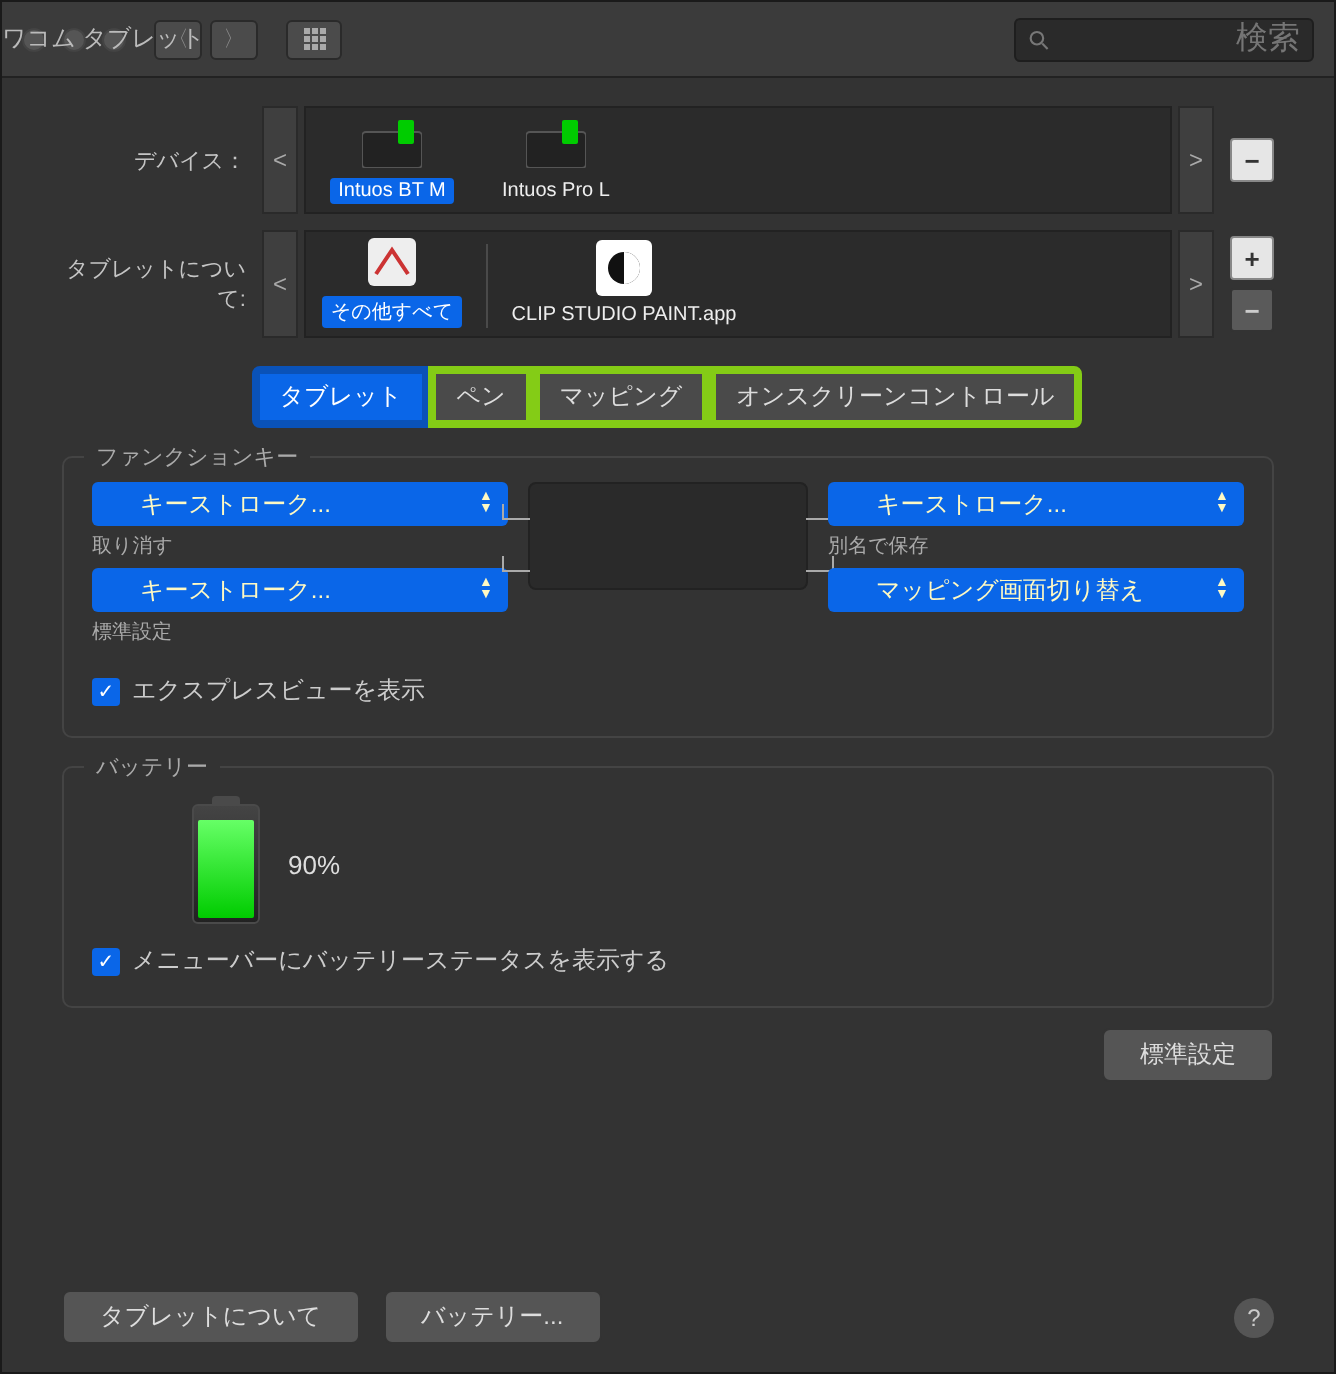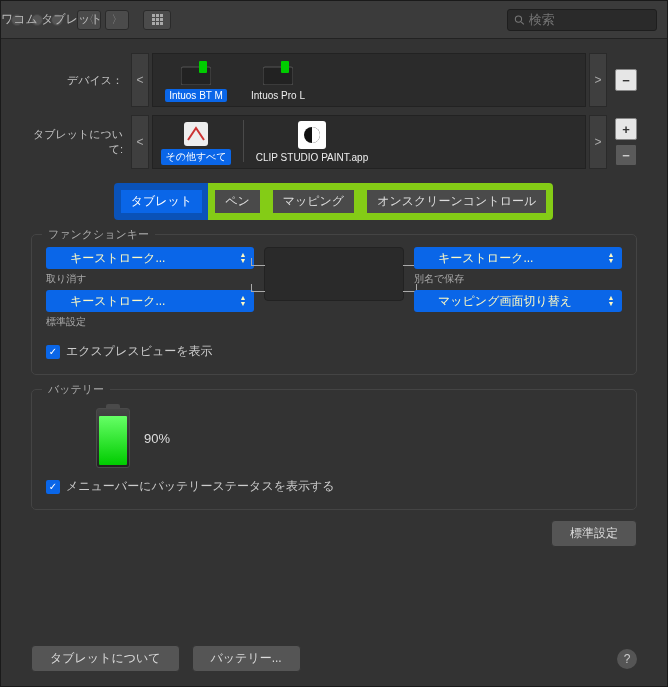--- a/index.html
+++ b/index.html
@@ -8,39 +8,39 @@
   .titlebar { height: 38px; background: #3b3b3b; border-bottom: 1px solid #222; display: flex; align-items: center; padding: 0 10px; position: relative; }
   .traffic { display: flex; gap: 8px; }
   .dot { width: 12px; height: 12px; border-radius: 50%; background: #555; border: 1px solid #444; }
   .navbtns { display: flex; gap: 4px; margin-left: 14px; }
   .navbtn { width: 24px; height: 20px; background: #4b4b4b; border: 1px solid #2a2a2a; border-radius: 3px; display: flex; align-items: center; justify-content: center; color: #888; font-size: 11px; cursor: pointer; }
   .gridbtn { width: 28px; height: 20px; background: #4b4b4b; border: 1px solid #2a2a2a; border-radius: 3px; margin-left: 14px; display: grid; grid-template-columns: repeat(3,3px); grid-template-rows: repeat(3,3px); gap: 1px; place-content: center; cursor: pointer; }
   .gridbtn span { background: #aaa; width: 3px; height: 3px; }
   .title { position: absolute; left: 0; right: 0; text-align: left; color: #bbb; font-size: 12px; pointer-events: none; }
   .searchbar { margin-left: auto; display: flex; align-items: center; background: #2a2a2a; border: 1px solid #1e1e1e; border-radius: 3px; height: 22px; width: 150px; padding: 0 6px; color: #777; }
   .searchbar svg { margin-right: 4px; }
-  .searchbar input { background: transparent; border: none; color: #ccc; font-size: 13px; outline: none; width: 100%; }
+  .searchbar input { background: transparent; border: none; color: #ccc; font-size: 16px; outline: none; width: 100%; text-align: right; }
   .content { flex: 1; padding: 14px 30px 10px 30px; overflow: hidden; position: relative; }
 
   .row { display: flex; align-items: center; margin-bottom: 8px; }
   .row-label { width: 100px; text-align: right; color: #c5c5c5; font-size: 11px; padding-right: 8px; }
   .scroll-arrow { width: 18px; height: 54px; background: #3f3f3f; border: 1px solid #2a2a2a; display: flex; align-items: center; justify-content: center; color: #aaa; font-size: 12px; cursor: pointer; }
-  .strip { flex: 1; height: 54px; background: #2b2b2b; border: 1px solid #222; margin: 0 3px; display: flex; padding: 4px; gap: 4px; }
+  .strip { flex: 1; height: 54px; background: #2b2b2b; border: 1px solid #222; margin: 0 3px; display: flex; align-items: flex-end; padding: 4px; gap: 4px; }
   .side-btns { display: flex; flex-direction: column; gap: 4px; margin-left: 8px; }
   .sqbtn { width: 22px; height: 22px; background: #e6e6e6; color: #333; border: 1px solid #888; border-radius: 2px; display: flex; align-items: center; justify-content: center; font-size: 13px; font-weight: bold; cursor: pointer; }
   .sqbtn.dark { background: #5a5a5a; color: #ccc; border-color: #333; }
 
   .thumb { display: flex; flex-direction: column; align-items: center; width: 78px; }
   .thumb-icon { width: 32px; height: 32px; display: flex; align-items: center; justify-content: center; font-size: 22px; }
   .thumb-label { font-size: 10px; padding: 1px 4px; border-radius: 2px; margin-top: 1px; white-space: nowrap; color: #eee; }
   .thumb.selected .thumb-label { background: #0a66e8; color: #fff; }
   .divider-v { width: 1px; height: 42px; background: #4a4a4a; margin: 0 4px; }
 
   .tabs { display: flex; justify-content: center; margin: 14px 0 6px; }
-  .tab { padding: 3px 10px; background: #4a4a4a; border: 7px solid #84cc16; color: #ddd; font-size: 12px; cursor: pointer; margin-left: -1px; }
+  .tab { padding: 3px 10px; background: #4a4a4a; border: 4px solid #84cc16; color: #ddd; font-size: 12px; cursor: pointer; margin-left: -1px; }
   .tab:first-child { border-radius: 4px 0 0 4px; }
   .tab:last-child { border-radius: 0 4px 4px 0; }
   .tab.active { background: #0a66e8; color: #fff; border-color: #0a52b8; }
 
   .group { border: 1px solid #444; border-radius: 5px; padding: 12px 14px 14px; margin-top: 14px; position: relative; background: #333; }
   .group-title { position: absolute; top: -8px; left: 10px; background: #333; padding: 0 6px; font-size: 11px; color: #aaa; }
 
   .fk-grid { display: grid; grid-template-columns: 1fr 140px 1fr; gap: 6px 10px; align-items: start; }
   .select { position: relative; background: #0a66e8; color: #fef9c3; height: 22px; border-radius: 3px; display: flex; align-items: center; padding: 0 24px 0 24px; font-size: 12px; cursor: pointer; }
   .select::after { content: ""; position: absolute; right: 4px; top: 3px; bottom: 3px; width: 16px; display: flex; align-items: center; justify-content: center; }

